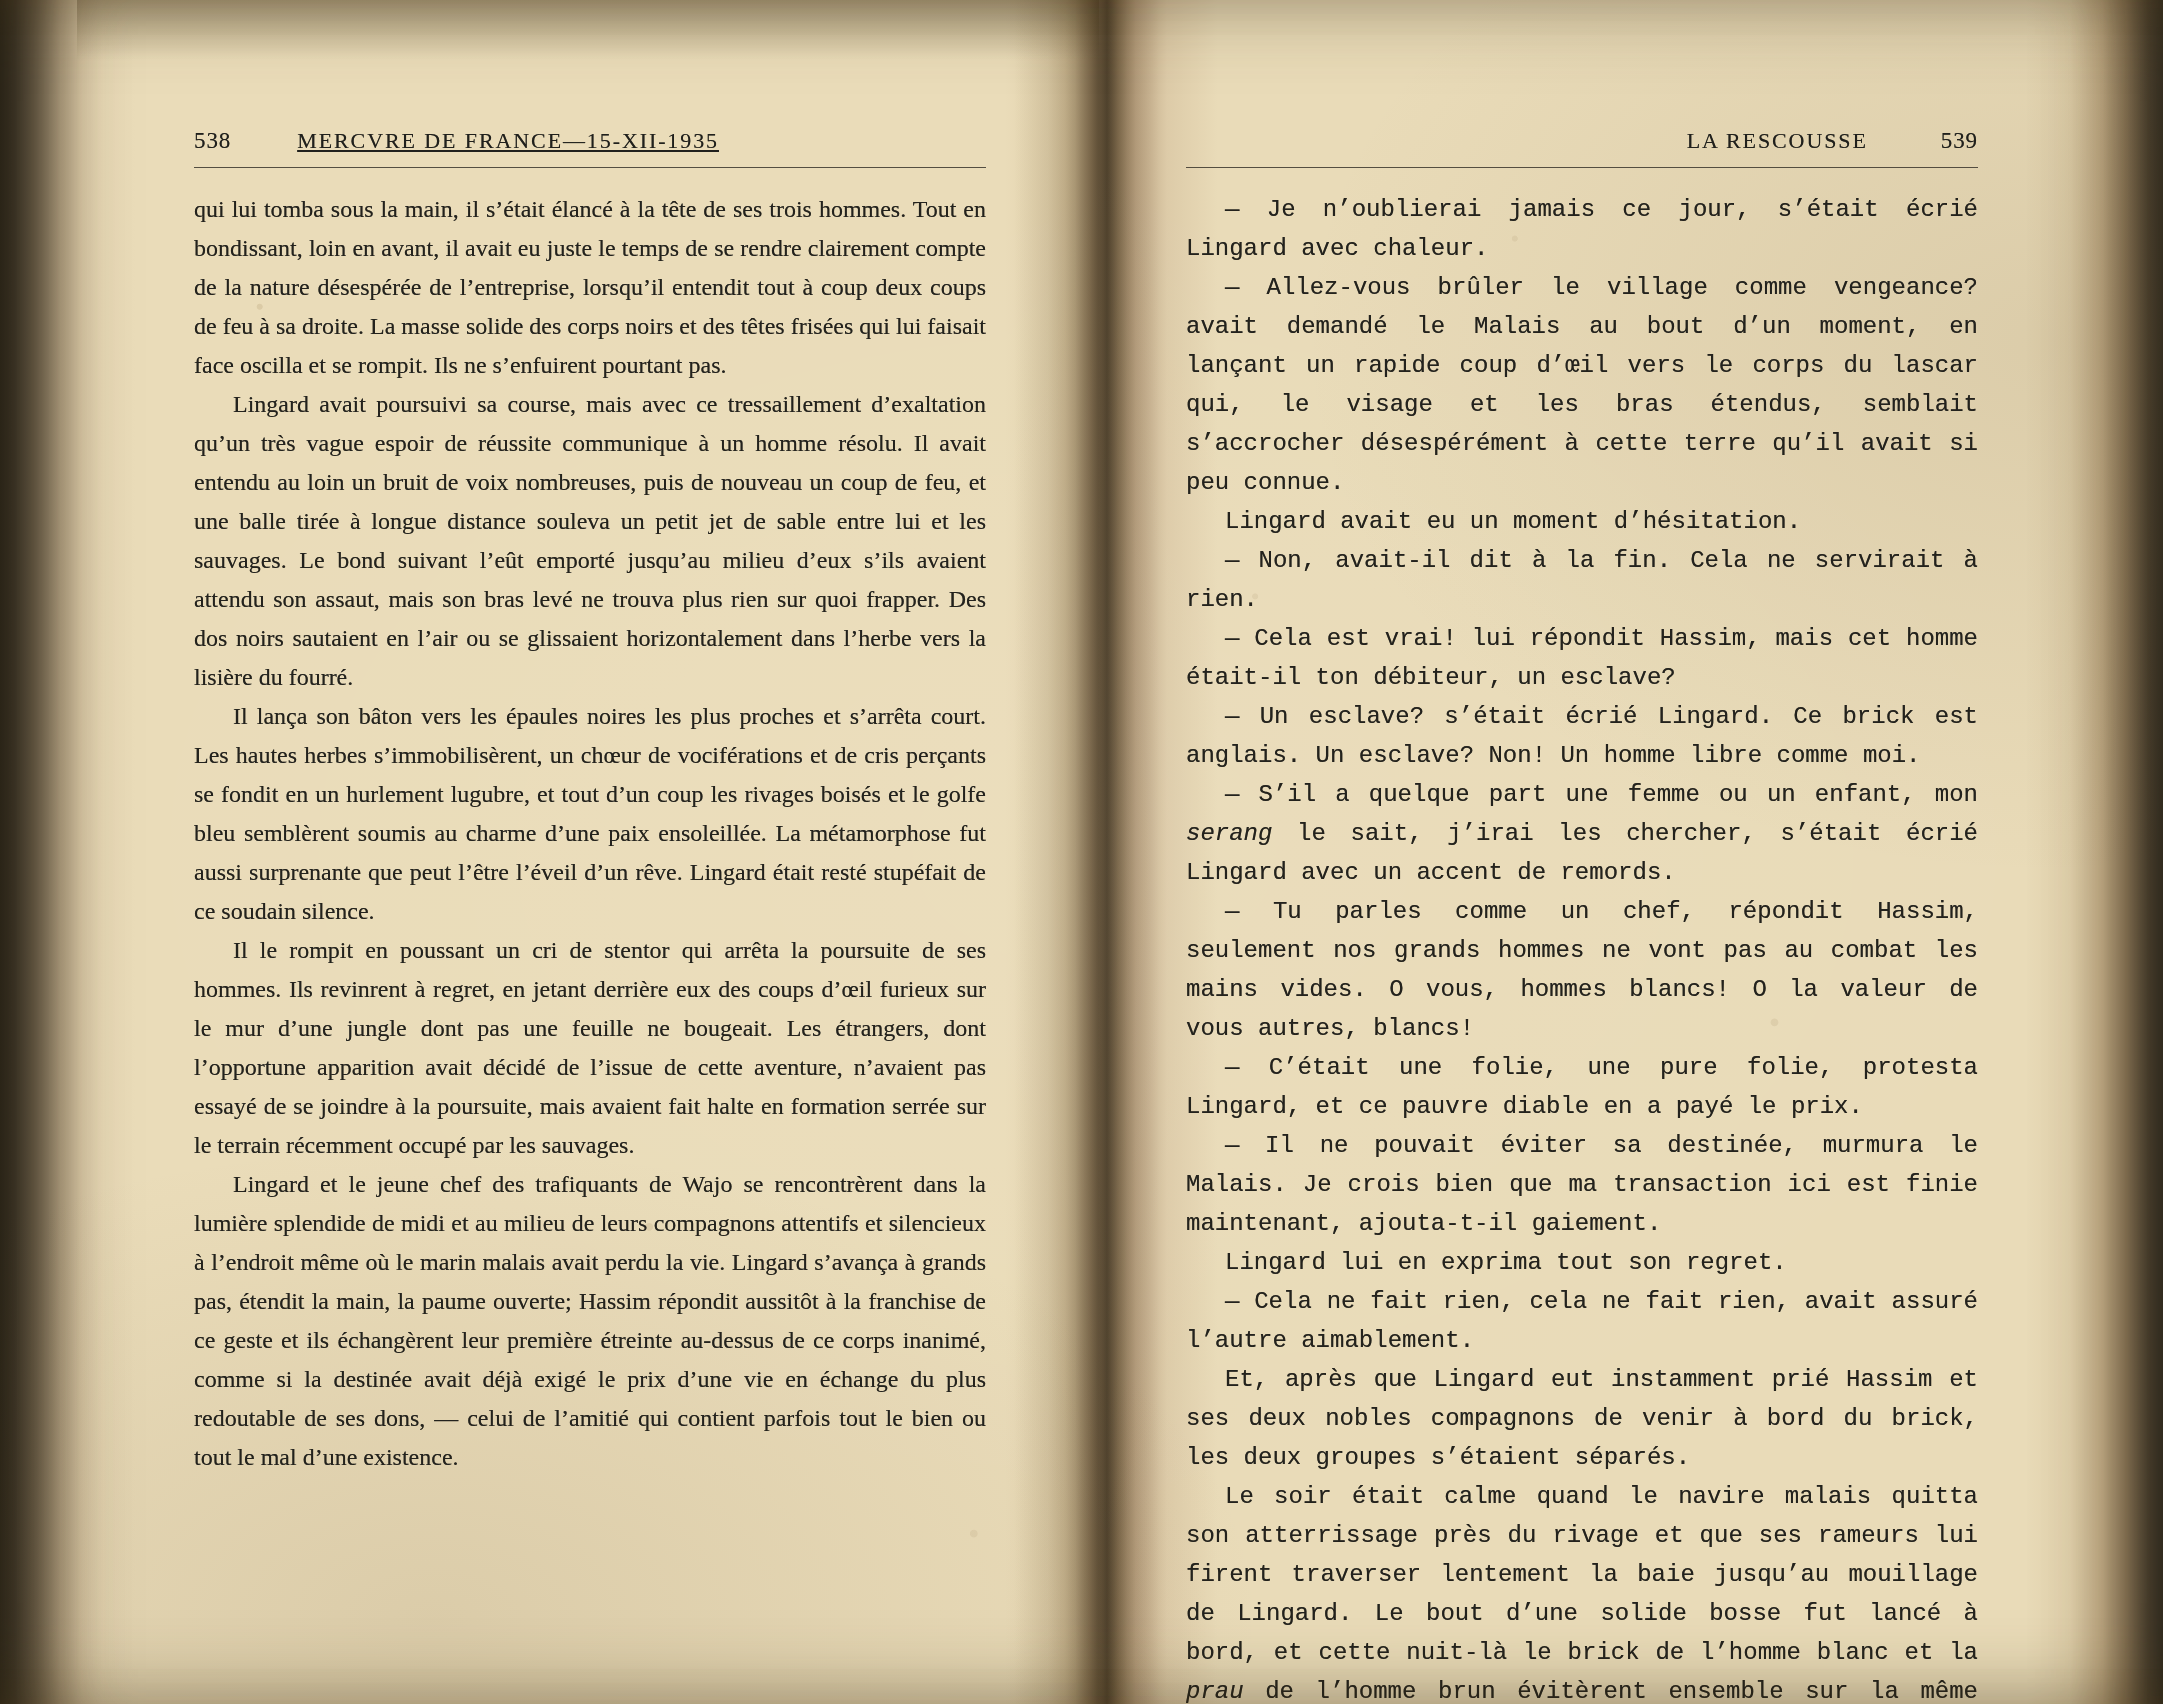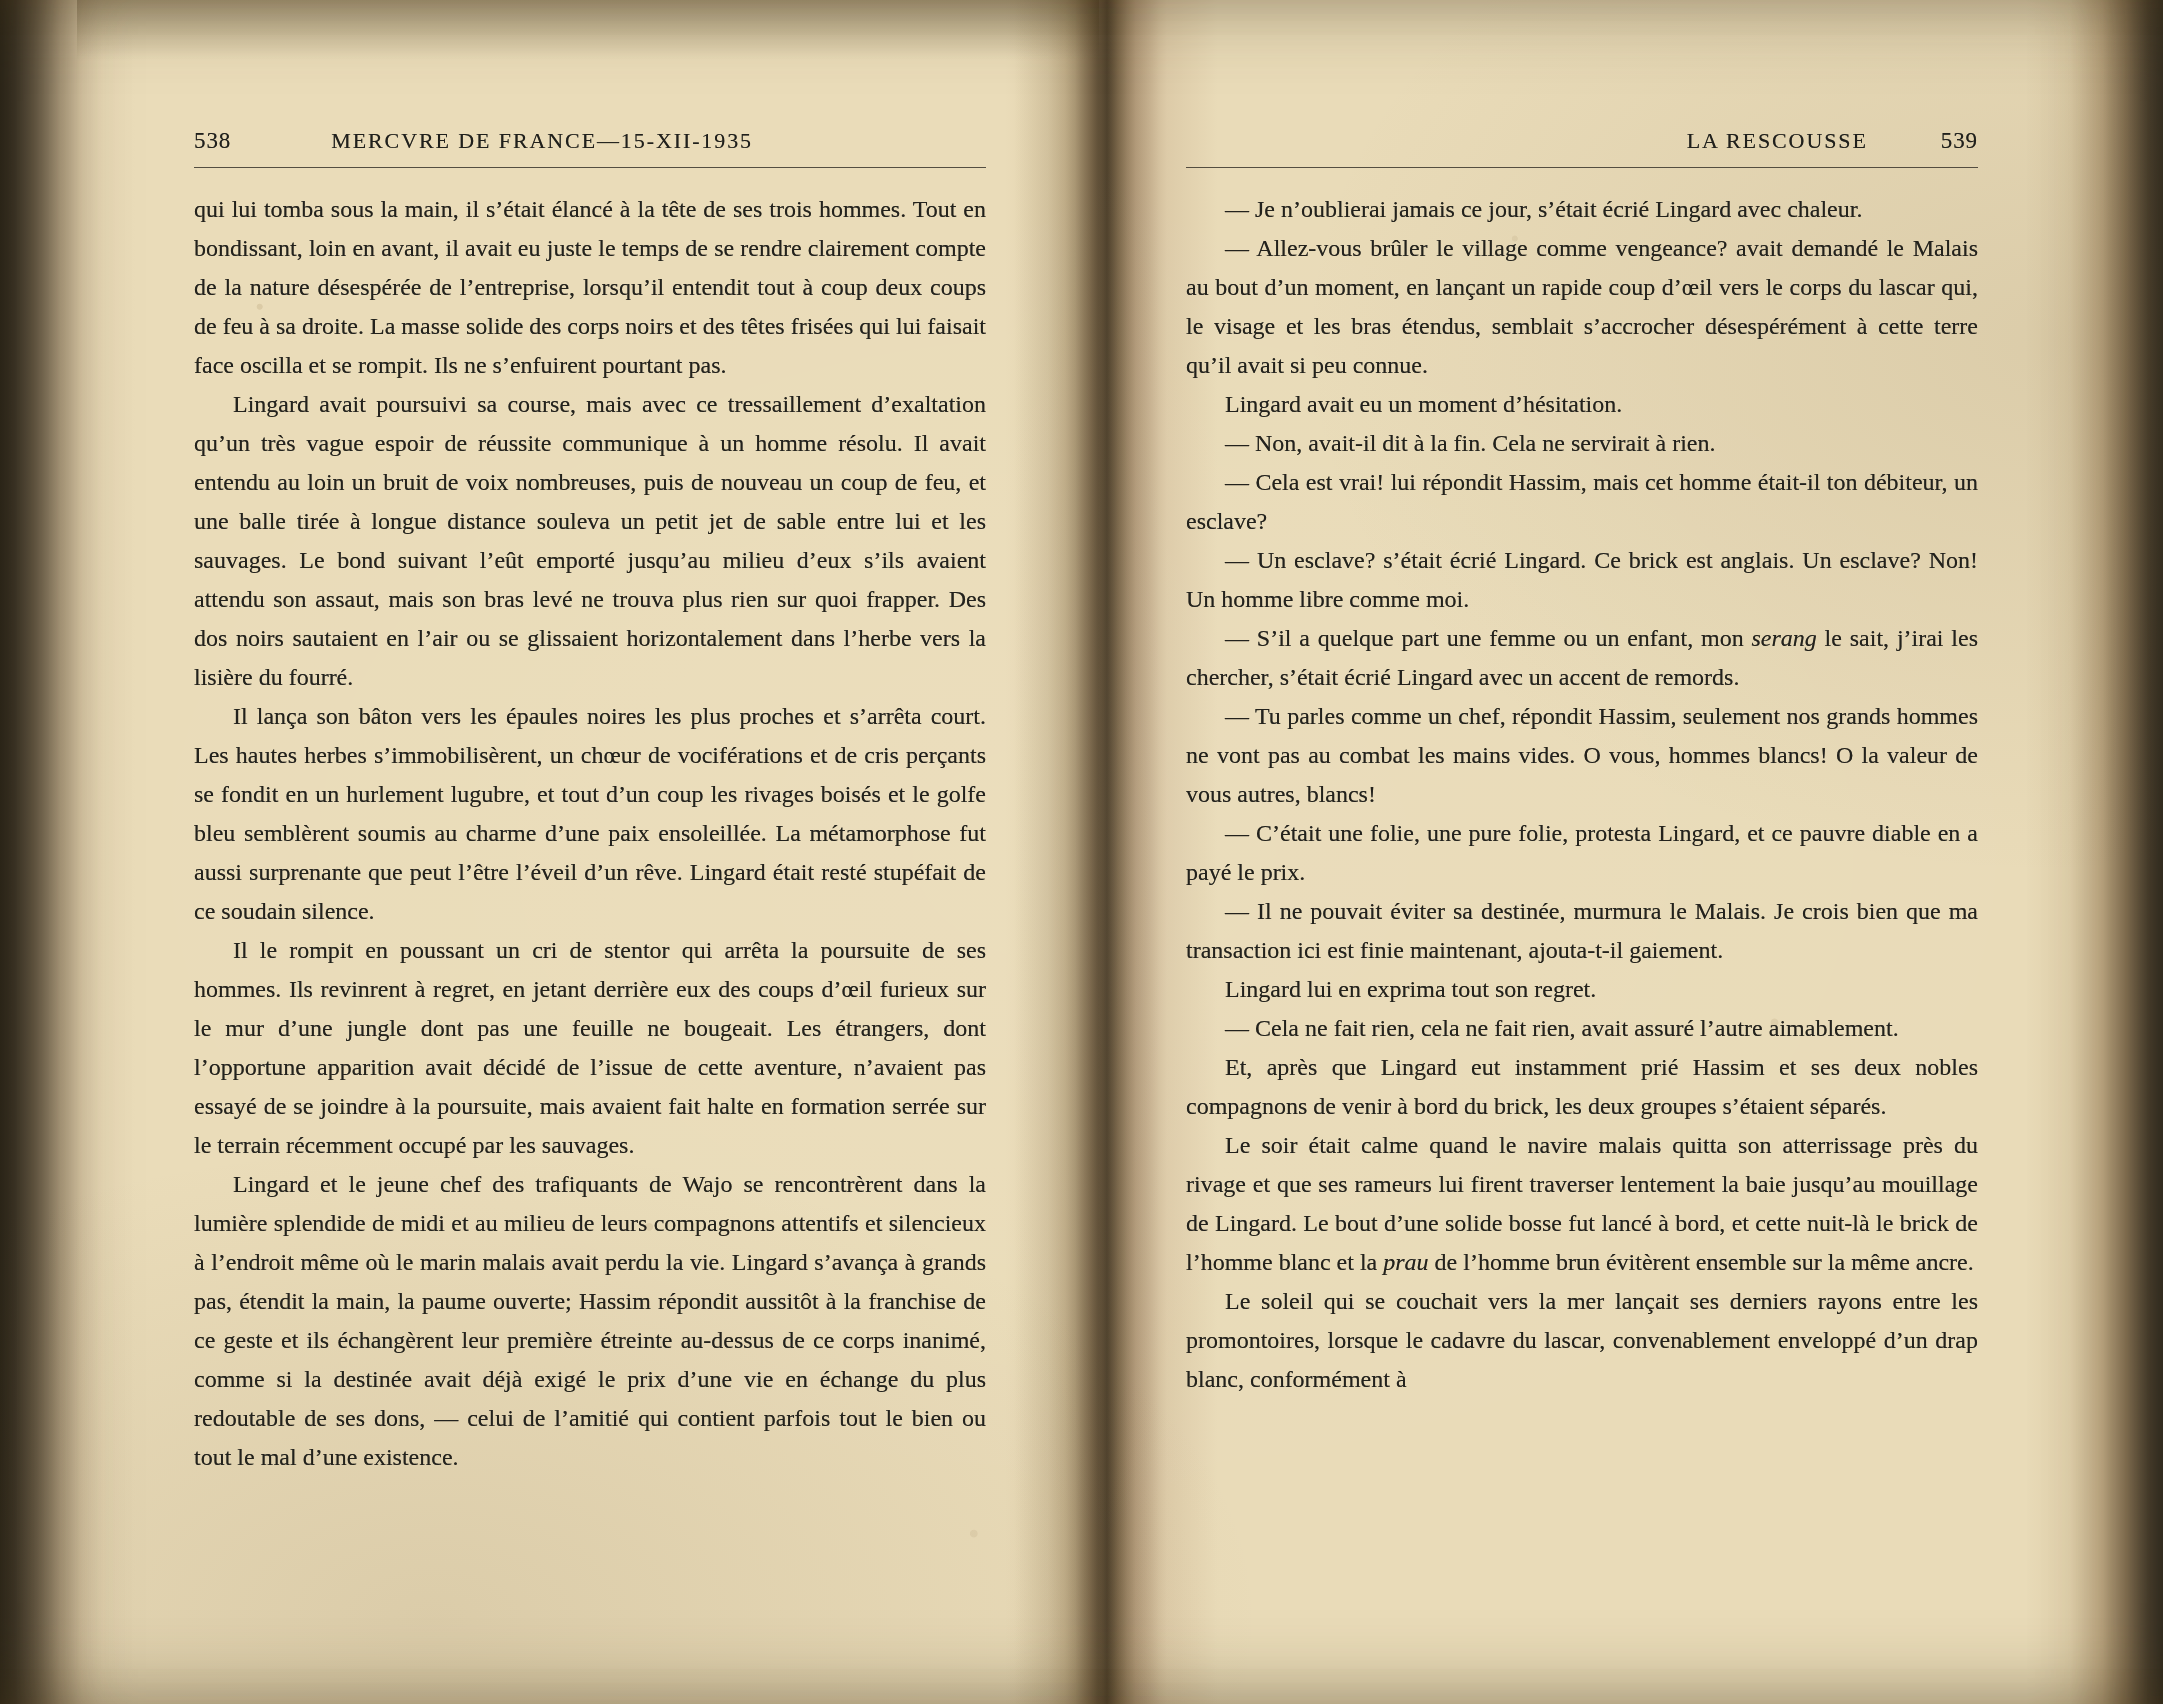--- a/index.html
+++ b/index.html
@@ -93,42 +93,42 @@
   .rh-left  { justify-content: flex-start; gap: 8px; }
   .rh-right { justify-content: flex-end; }
   .folio {
     font-size: 23px;
     letter-spacing: 0.9px;
   }
   .head-title {
     font-size: 22px;
     letter-spacing: 1.9px;
   }
-  .rh-left .head-title  { margin-left: 92px; }
+  .rh-left .head-title  { margin-left: 58px; text-decoration: underline; }
   .rh-right .head-title { margin-right: 73px; }
 
   .rule {
     border: 0;
     border-top: 1.7px solid #3a352b;
     margin: 5.1px 0 22px 0;
     opacity: 0.85;
   }
 
   .body-text p {
     margin: 0 0 0 0;
     font-size: 24px;
     line-height: 39px;
     text-align: justify;
     text-justify: inter-word;
     text-indent: 39px;
     hyphens: manual;
     color: #23221d;
   }
   .body-text p.noindent { text-indent: 0; }
-  .body-text p.dialog  { text-indent: 39px; }
+  .body-text p.dialog  { text-indent: 39px; font-family: Liberation Mono, monospace; }
   .body-text p + p { margin-top: 0; }
 
   em { font-style: italic; }
 
   
   .body-text, .running-head {
     text-shadow: 0 0 0.5px rgba(35,34,29,0.55);
   }
 
   

